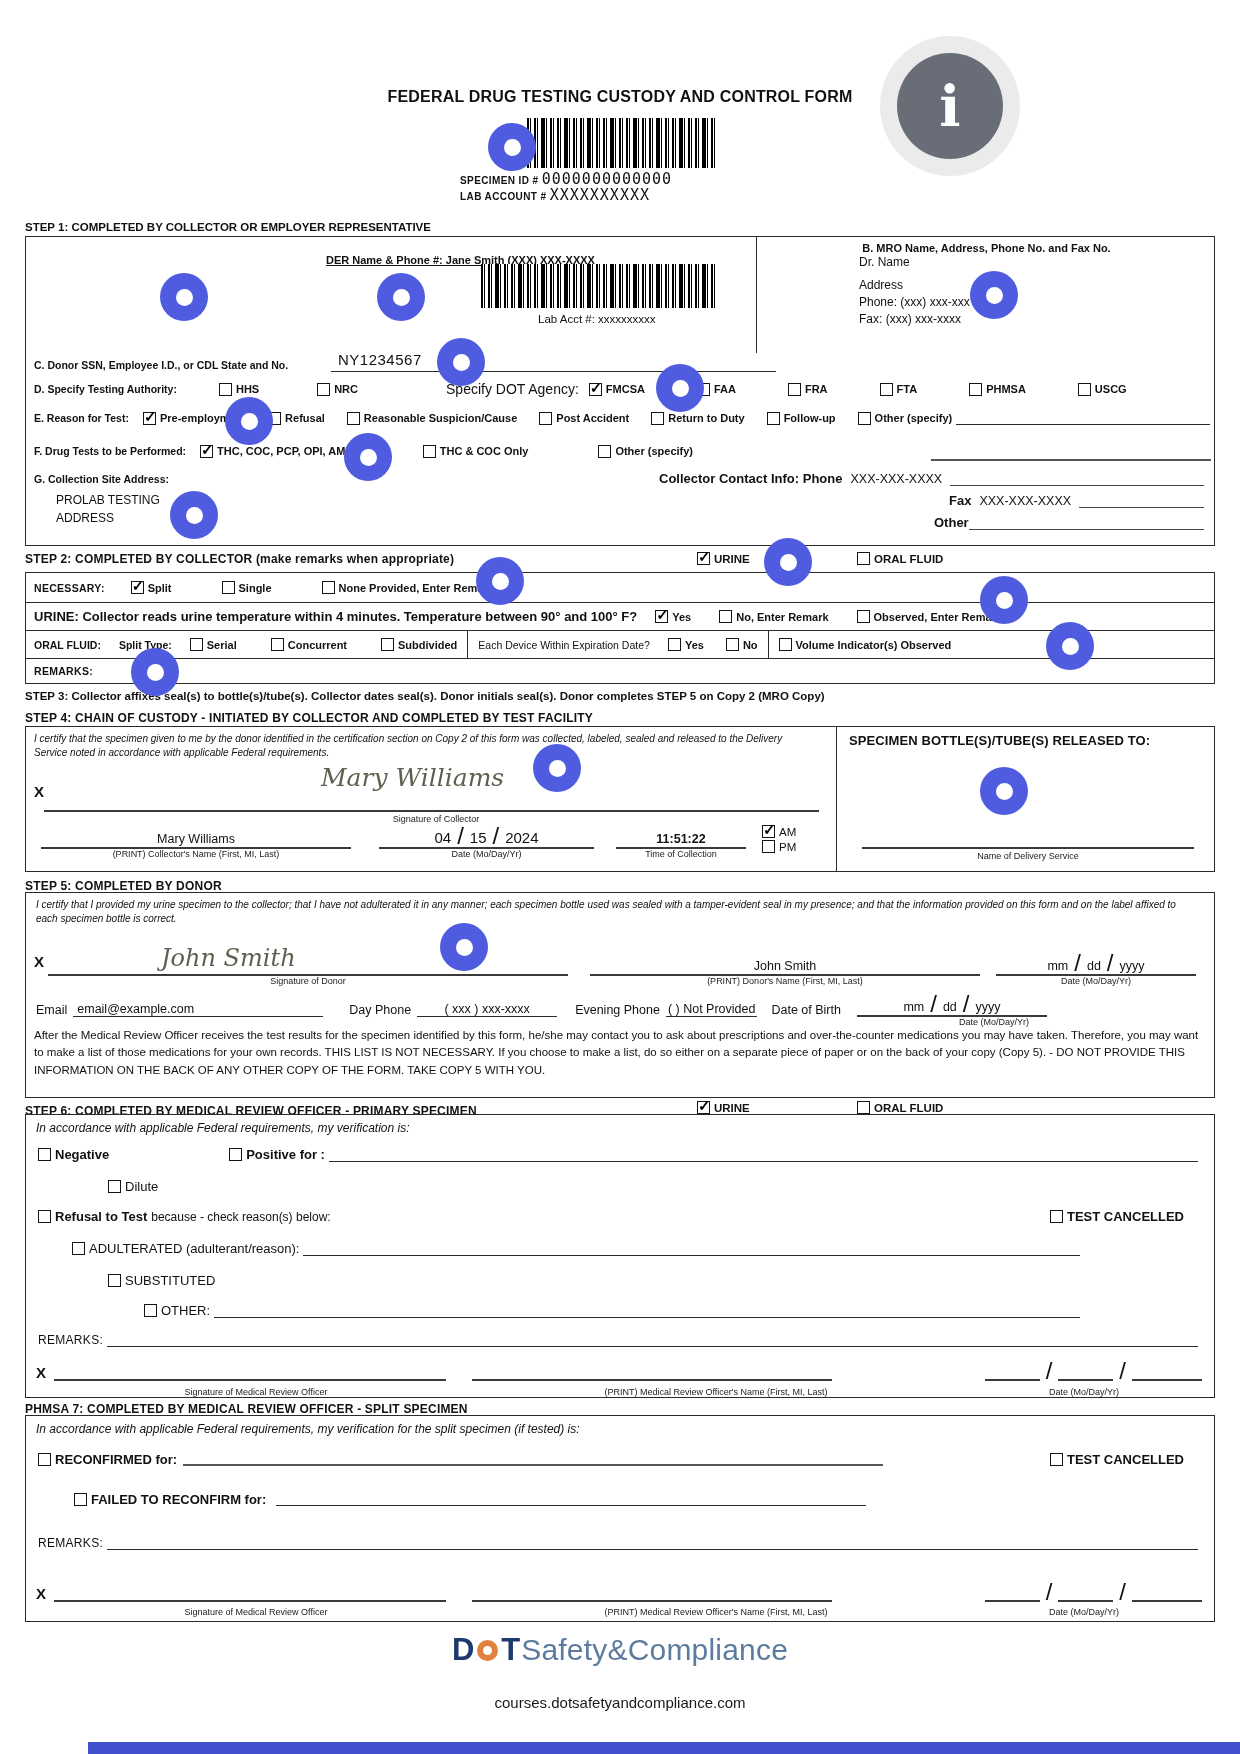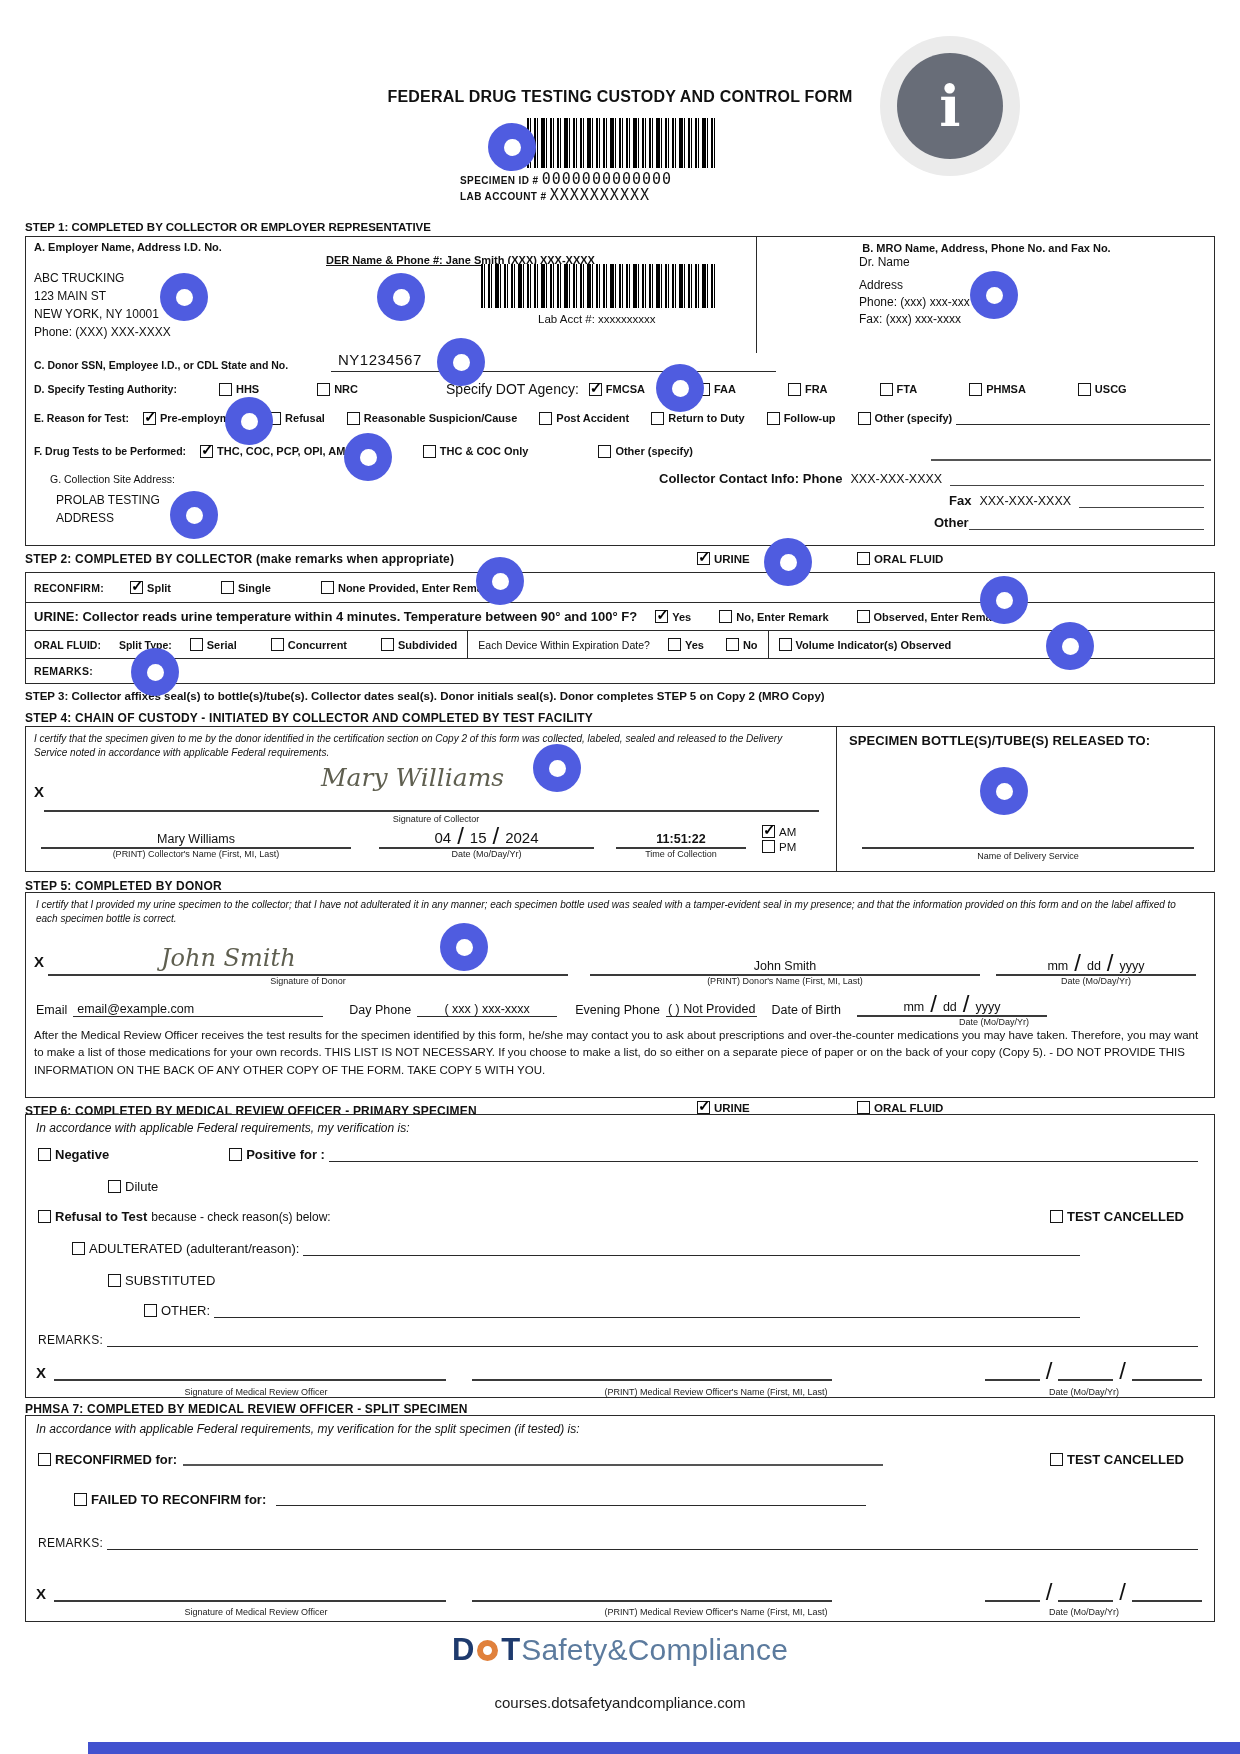--- a/index.html
+++ b/index.html
@@ -51,21 +51,21 @@
   #rowC .ln { position:absolute; left:305px; top:18px; width:445px; border-top:1.6px solid #2a2a2a; }
   #rowD { height:28px; padding-left:8px; font-size:11px; }
   #rowD .lab { font-weight:700; font-size:10.5px; }
   #dot-agency-label { font-size:14px; margin-left:88px; }
   #rowE { height:30px; padding-left:8px; }
   #rowE .lab { font-weight:700; font-size:10.5px; margin-right:14px; }
   #rowF { position:relative; height:36px; padding-left:8px; }
   #rowF .lab { font-weight:700; font-size:10.5px; margin-right:14px; }
   #rowF .other-ln { position:absolute; left:905px; top:26px; width:280px; border-top:2px solid #555; }
   #rowG { position:relative; height:78px; }
-  #rowG .lab { position:absolute; left:8px; top:4px; font-size:10.5px; font-weight:400;margin-left:16px; }
+  #rowG .lab { position:absolute; left:8px; top:4px; font-size:10.5px; font-weight:700; }
   #rowG .line { font-size:12px; line-height:18px; }
   #rowG .site { position:absolute; left:30px; top:22px; }
   #contact { position:absolute; right:10px; top:2px; width:545px; }
   #contact .crow { display:flex; align-items:flex-end; margin-bottom:7px; }
   #contact .clab { font-size:13px; font-weight:700; white-space:nowrap; }
   #contact .cval { font-size:12.5px; padding:0 8px; }
   #contact .cfill { flex:1; border-bottom:1.8px solid #444; height:13px; }
 
   
   #step2-title { top:552px; left:25px; width:1190px; height:18px; position:absolute; }
@@ -197,29 +197,20 @@
   </div>
   <div id="info-icon" class="abs">
     <div class="inner">
       <span class="glyph">i</span>
     </div>
   </div>
 
   <div id="step1-title" class="abs">STEP 1: COMPLETED BY COLLECTOR OR EMPLOYER REPRESENTATIVE</div>
   <div id="step1-box" class="abs boxframe">
     <div id="rowAB">
-      <div id="colA">
-        <div class="hd">A. Employer Name, Address I.D. No.</div>
-        <div>
-            <div class="line">ABC TRUCKING</div>
-            <div class="line">123 MAIN ST</div>
-            <div class="line">NEW YORK, NY 10001</div>
-            <div class="line">Phone: (XXX) XXX-XXXX</div>
-          </div>
-      </div>
       <div id="colDER">
         <div class="hd">DER Name &amp; Phone #: Jane Smith (XXX) XXX-XXXX</div>
       </div>
       <div id="barcode-der" class="barcode"></div>
       <div id="labacct2">Lab Acct #: xxxxxxxxxx</div>
       <div id="colB">
         <div class="hd">B. MRO Name, Address, Phone No. and Fax No.</div>
         <div>
             <div class="line">Dr. Name</div>
             <div class="line">Address</div>
@@ -356,21 +347,21 @@
       <span class="cb on"></span>
       <span class="cbl">URINE</span>
     </span>
     <span class="cbi hdr-cb-oral">
       <span class="cb"></span>
       <span class="cbl">ORAL FLUID</span>
     </span>
   </div>
   <div id="step2-box" class="abs boxframe">
     <div id="row-collection" class="srow">
-      <span class="lab">RECONFIRM:</span>
+      <span class="lab">NECESSARY:</span>
       <span class="row" style="gap:50px;">
           <span class="cbi">
             <span class="cb on"></span>
             <span class="cbl">Split</span>
           </span>
           <span class="cbi">
             <span class="cb"></span>
             <span class="cbl">Single</span>
           </span>
           <span class="cbi">

